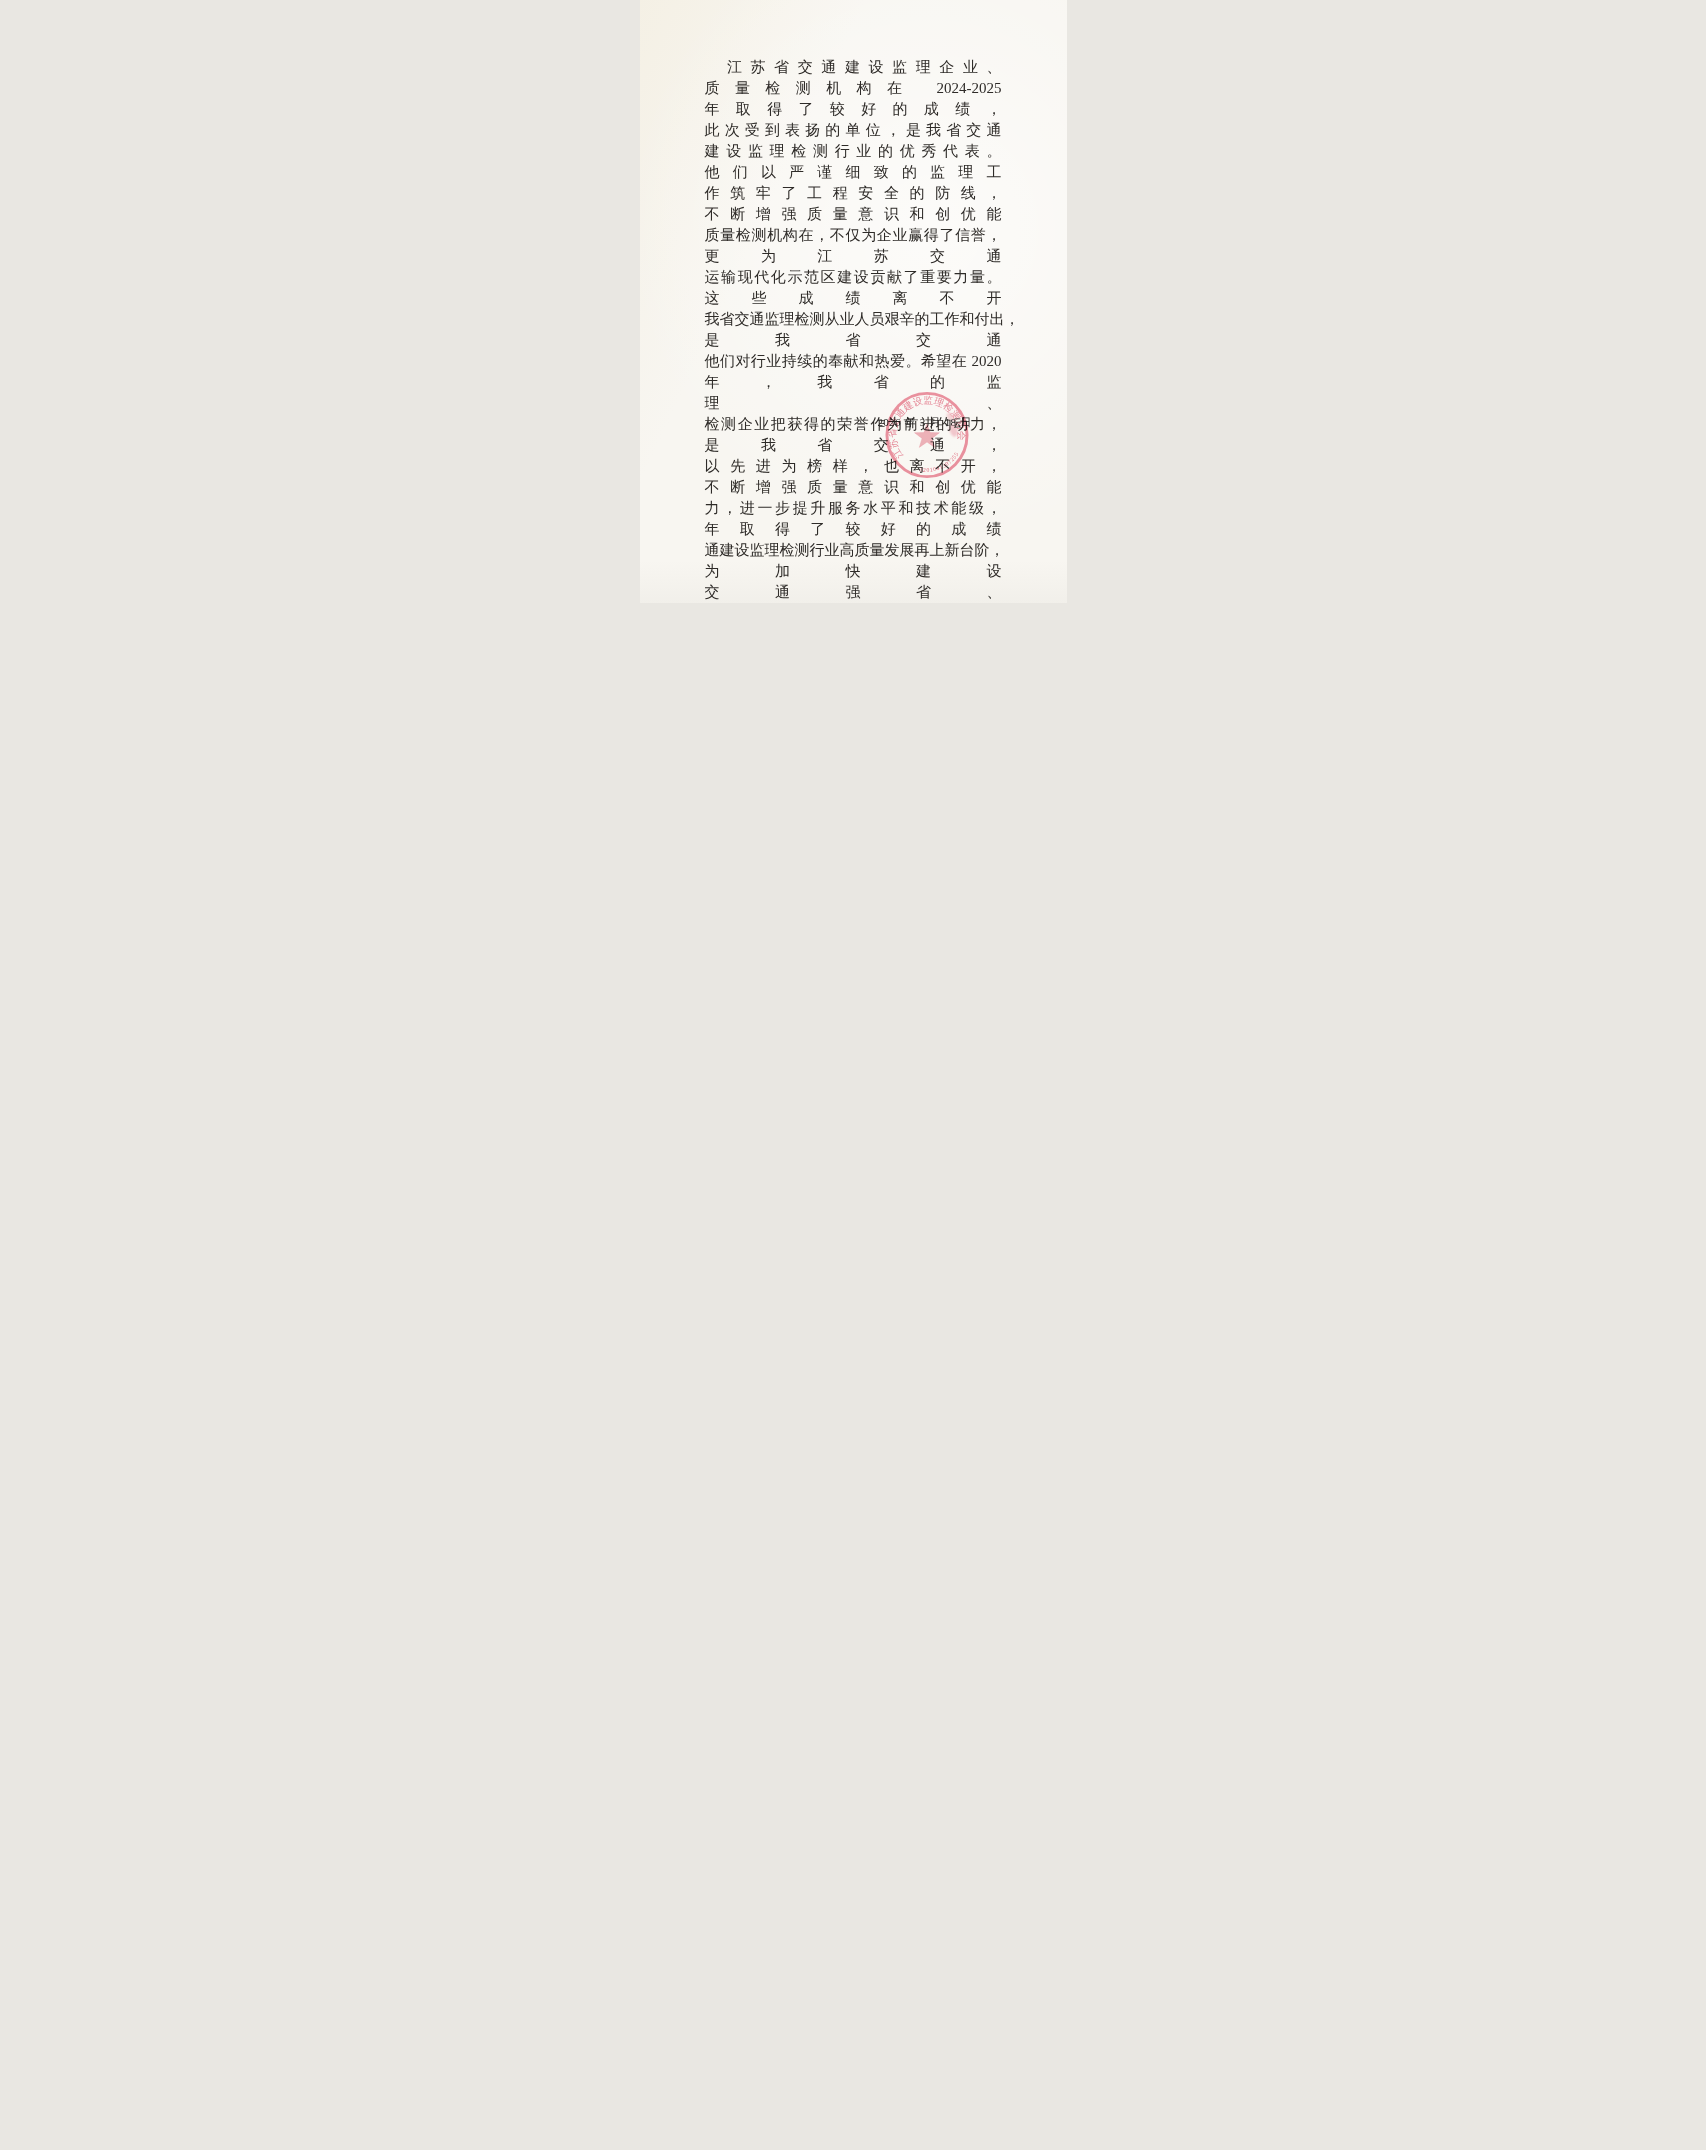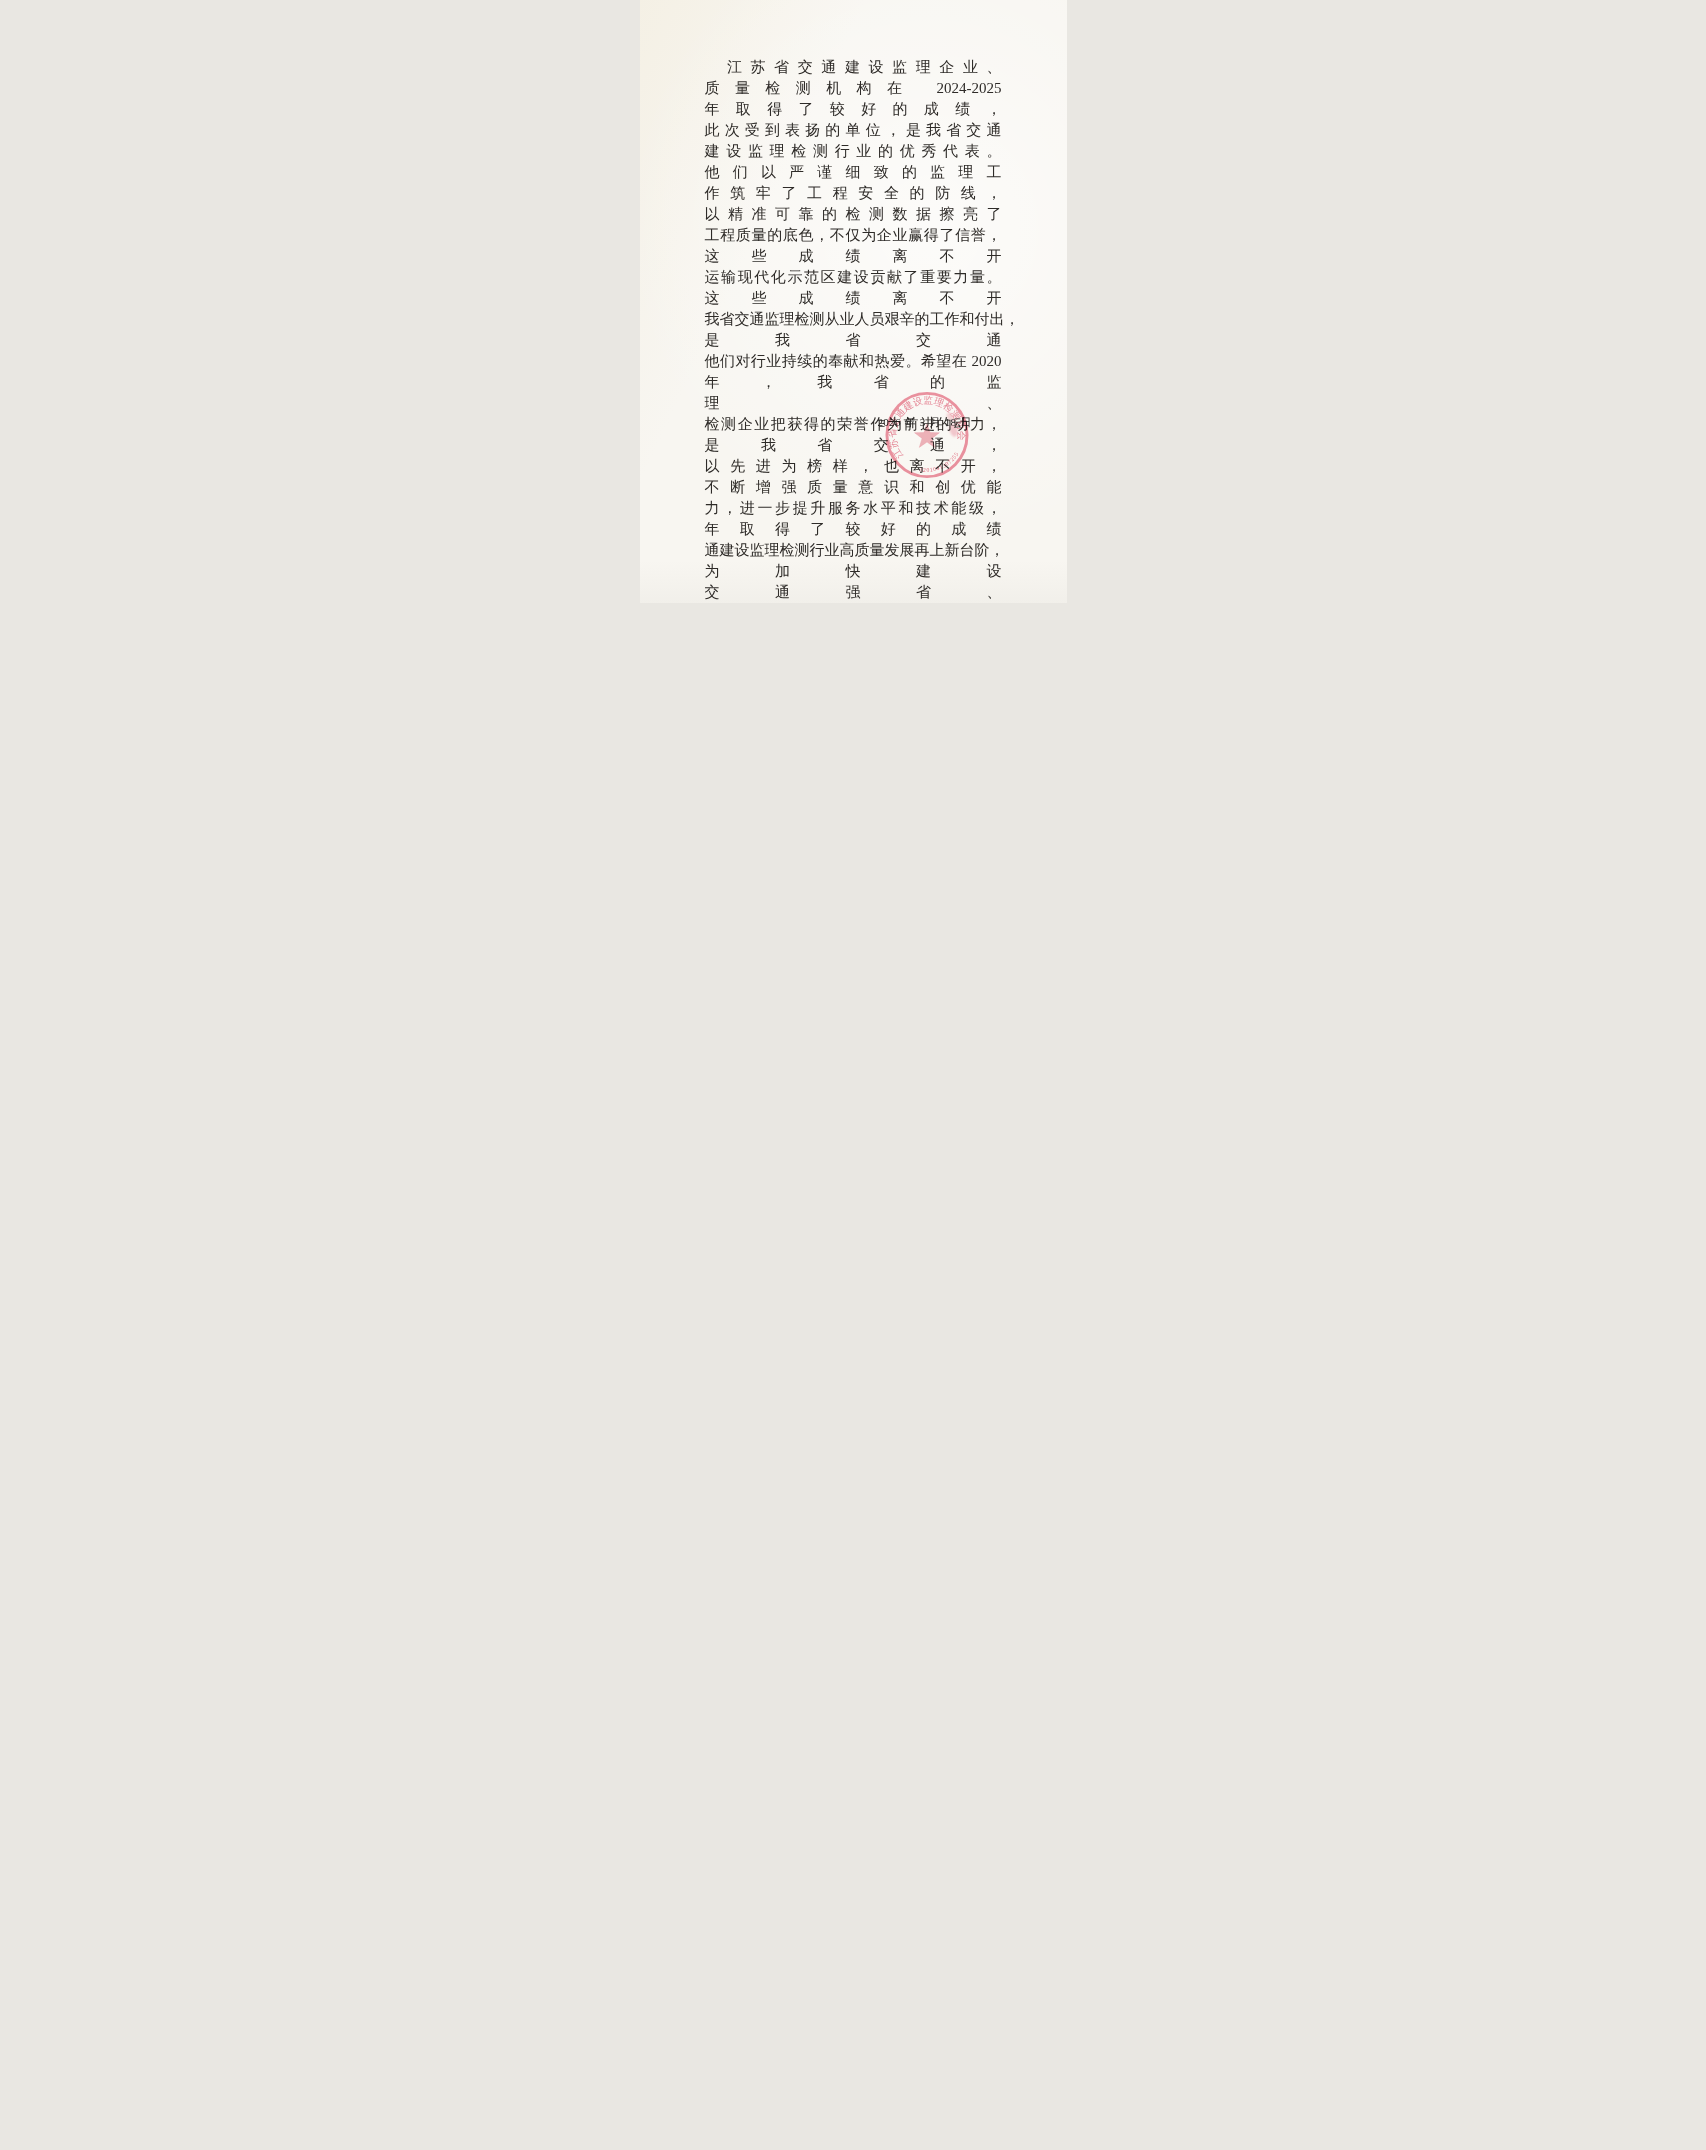--- a/index.html
+++ b/index.html
@@ -63,22 +63,22 @@
 </style>
 </head>
 <body>
 
 <div class="page">
 
   <div class="body-text">
     <div class="bline first">江苏省交通建设监理企业、质量检测机构在 2024-2025</div>
     <div class="bline">年取得了较好的成绩，此次受到表扬的单位，是我省交通</div>
     <div class="bline">建设监理检测行业的优秀代表。他们以严谨细致的监理工</div>
-    <div class="bline">作筑牢了工程安全的防线，以精准可靠的检测数据擦亮了</div>
-    <div class="bline">工程质量的底色，不仅为企业赢得了信誉，这些成绩离不开</div>
+    <div class="bline">作筑牢了工程安全的防线，不断增强质量意识和创优能</div>
+    <div class="bline">质量检测机构在，不仅为企业赢得了信誉，更为江苏交通</div>
     <div class="bline">运输现代化示范区建设贡献了重要力量。这些成绩离不开</div>
     <div class="bline">我省交通监理检测从业人员艰辛的工作和付出，是我省交通</div>
     <div class="bline">他们对行业持续的奉献和热爱。希望在 2020 年，我省的监</div>
     <div class="bline">理、检测企业把获得的荣誉作为前进的动力，是我省交通，</div>
     <div class="bline">以先进为榜样，也离不开，不断增强质量意识和创优能</div>
     <div class="bline">力，进一步提升服务水平和技术能级，年取得了较好的成绩</div>
     <div class="bline">通建设监理检测行业高质量发展再上新台阶，为加快建设</div>
     <div class="bline last">交通强省、运输现代化示范区建设贡献了重要力量。</div>
   </div>
 

